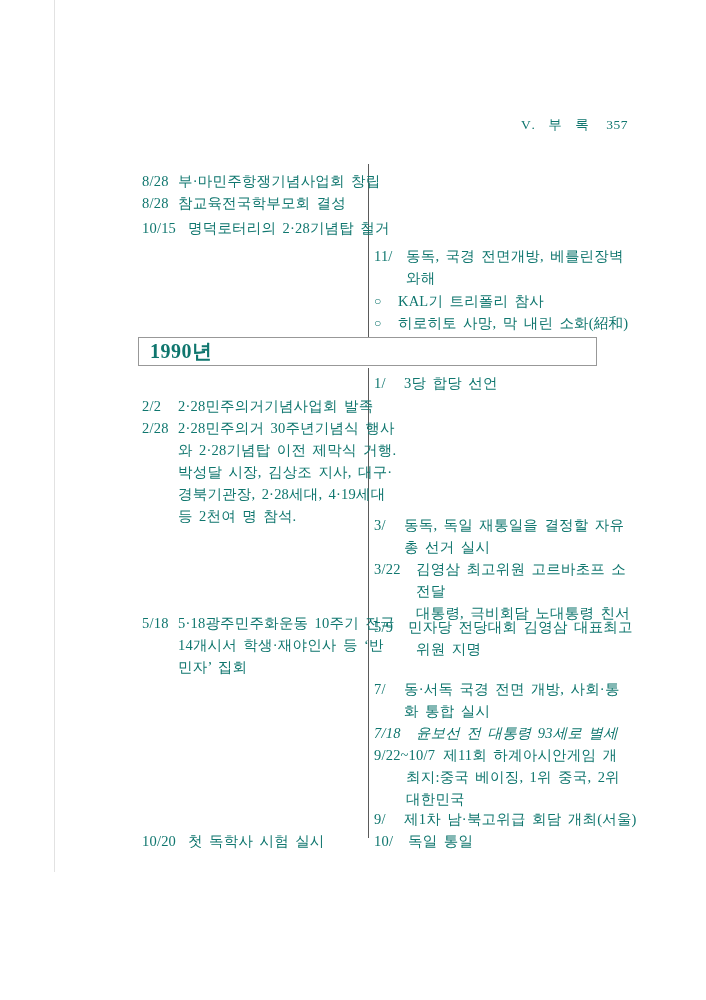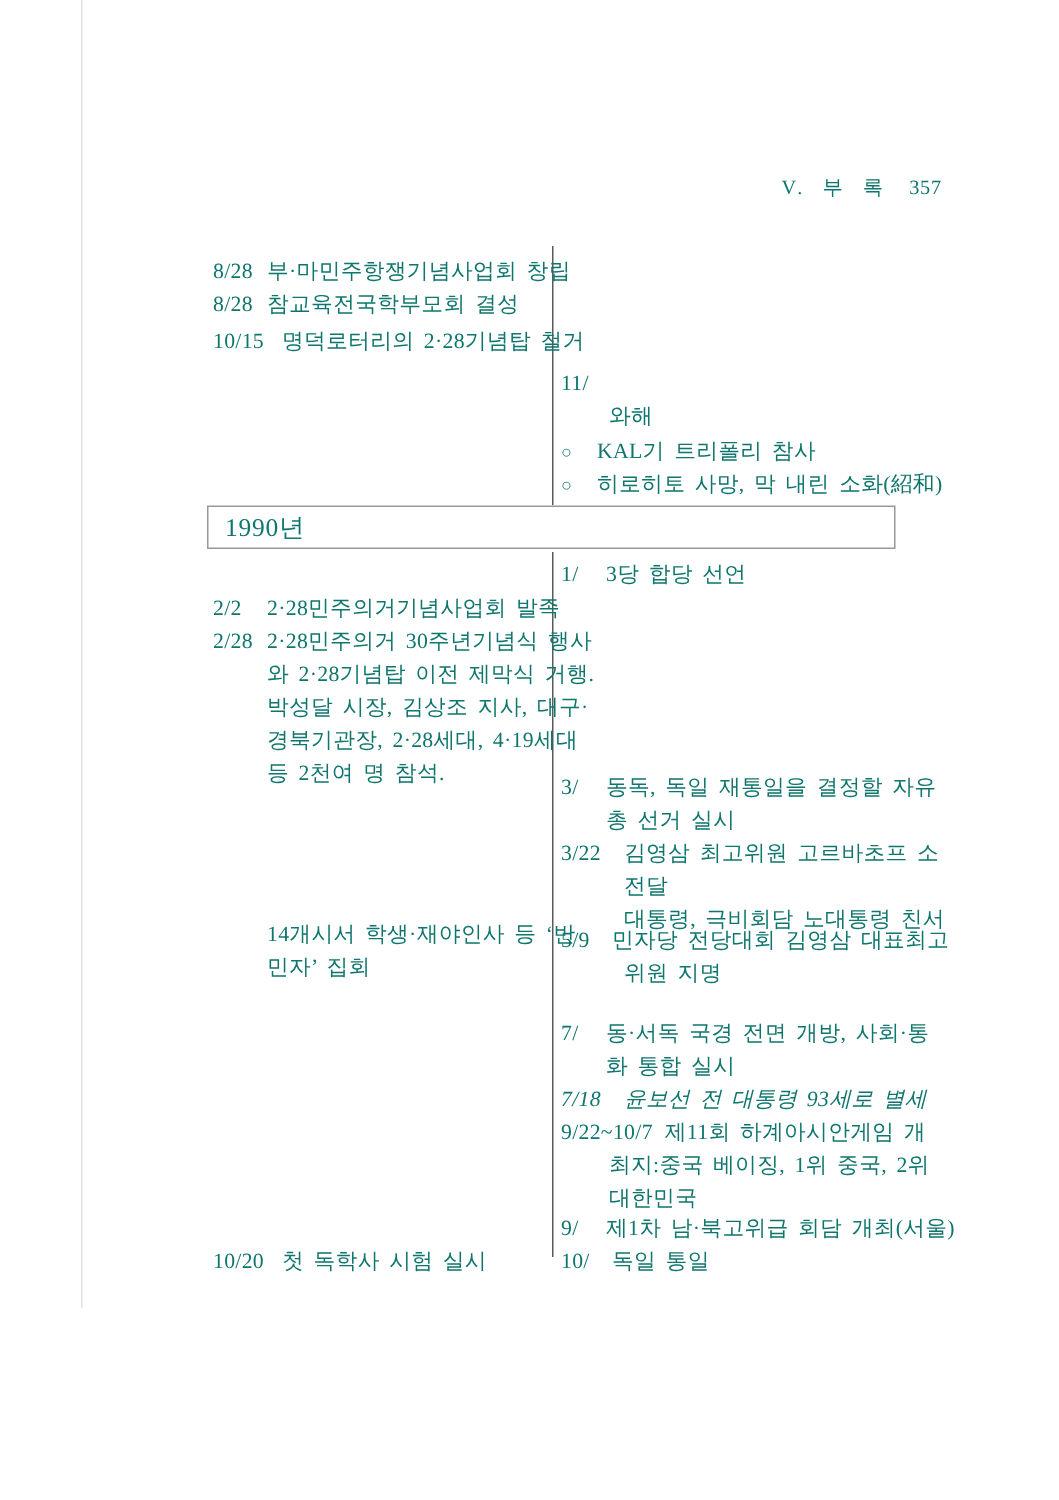--- a/index.html
+++ b/index.html
@@ -53,22 +53,22 @@
   .yearbox {
     position: absolute;
     left: 122px;
     top: 337px;
     width: 457px;
     height: 27px;
     border: 1.5px solid #989898;
     background: #ffffff;
   }
   .yearbox .yl {
-    font-weight: normal;
-    font-size: 17px;
+    font-weight: bold;
+    font-size: 20px;
     line-height: 27px;
     padding-left: 11px;
     letter-spacing: 0.5px;
   }
   .entry {
     position: absolute;
     line-height: 22px;
     letter-spacing: 0.2px;
     word-spacing: 2.5px;
     white-space: nowrap;
@@ -108,20 +108,21 @@
   <div class="entry" style="left:126px; top:217px;">
     <div class="ln">
         <span class="date" style="width:46px">10/15</span>
         <span>명덕로터리의 2·28기념탑 철거</span>
       </div>
   </div>
 
   <div class="entry" style="left:358px; top:245px;">
     <div class="ln">
         <span class="date" style="width:32px">11/</span>
+        <span>동독, 국경 전면개방, 베를린장벽</span>
       </div>
     <div class="cont" style="padding-left:32px">와해</div>
   </div>
   <div class="entry" style="left:358px; top:290px;">
     <div class="ln">
         <span class="marker">○</span>
         <span>KAL기 트리폴리 참사</span>
       </div>
   </div>
   <div class="entry" style="left:358px; top:312px;">
@@ -145,20 +146,24 @@
     <div class="ln">
         <span class="date" style="width:36px">2/28</span>
         <span>2·28민주의거 30주년기념식 행사</span>
       </div>
     <div class="cont" style="padding-left:36px">와 2·28기념탑 이전 제막식 거행.</div>
     <div class="cont" style="padding-left:36px">박성달 시장, 김상조 지사, 대구·</div>
     <div class="cont" style="padding-left:36px">경북기관장, 2·28세대, 4·19세대</div>
     <div class="cont" style="padding-left:36px">등 2천여 명 참석.</div>
   </div>
   <div class="entry" style="left:126px; top:612px;">
+    <div class="ln">
+        <span class="date" style="width:36px">5/18</span>
+        <span>5·18광주민주화운동 10주기 전국</span>
+      </div>
     <div class="cont" style="padding-left:36px">14개시서 학생·재야인사 등 ‘반</div>
     <div class="cont" style="padding-left:36px">민자’ 집회</div>
   </div>
   <div class="entry" style="left:126px; top:830px;">
     <div class="ln">
         <span class="date" style="width:46px">10/20</span>
         <span>첫 독학사 시험 실시</span>
       </div>
   </div>
 

